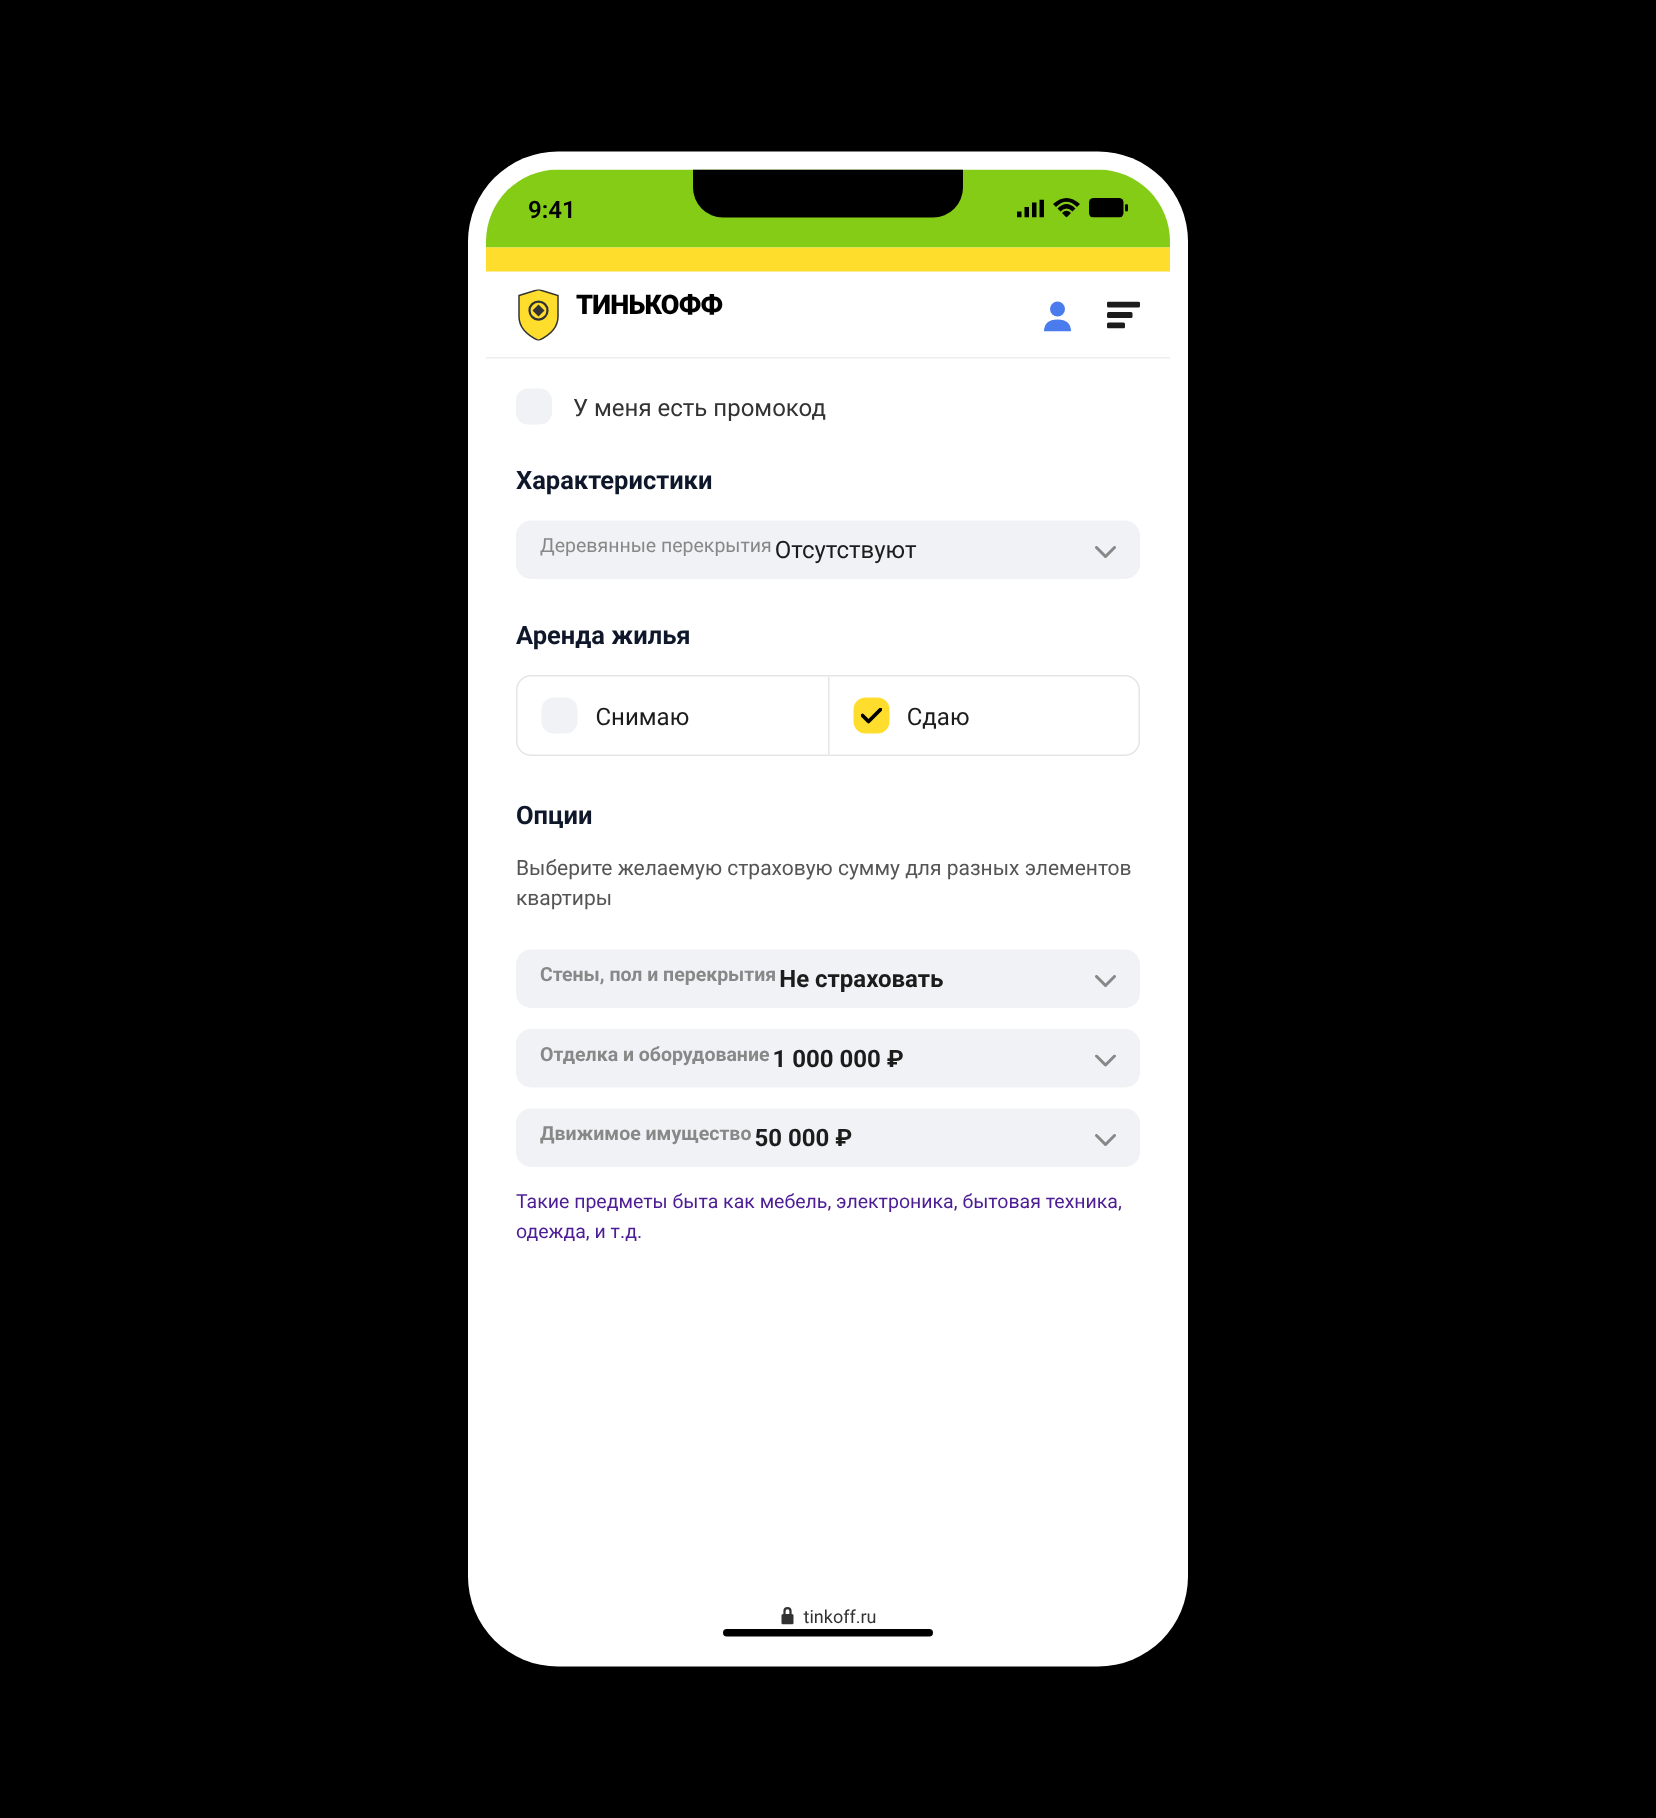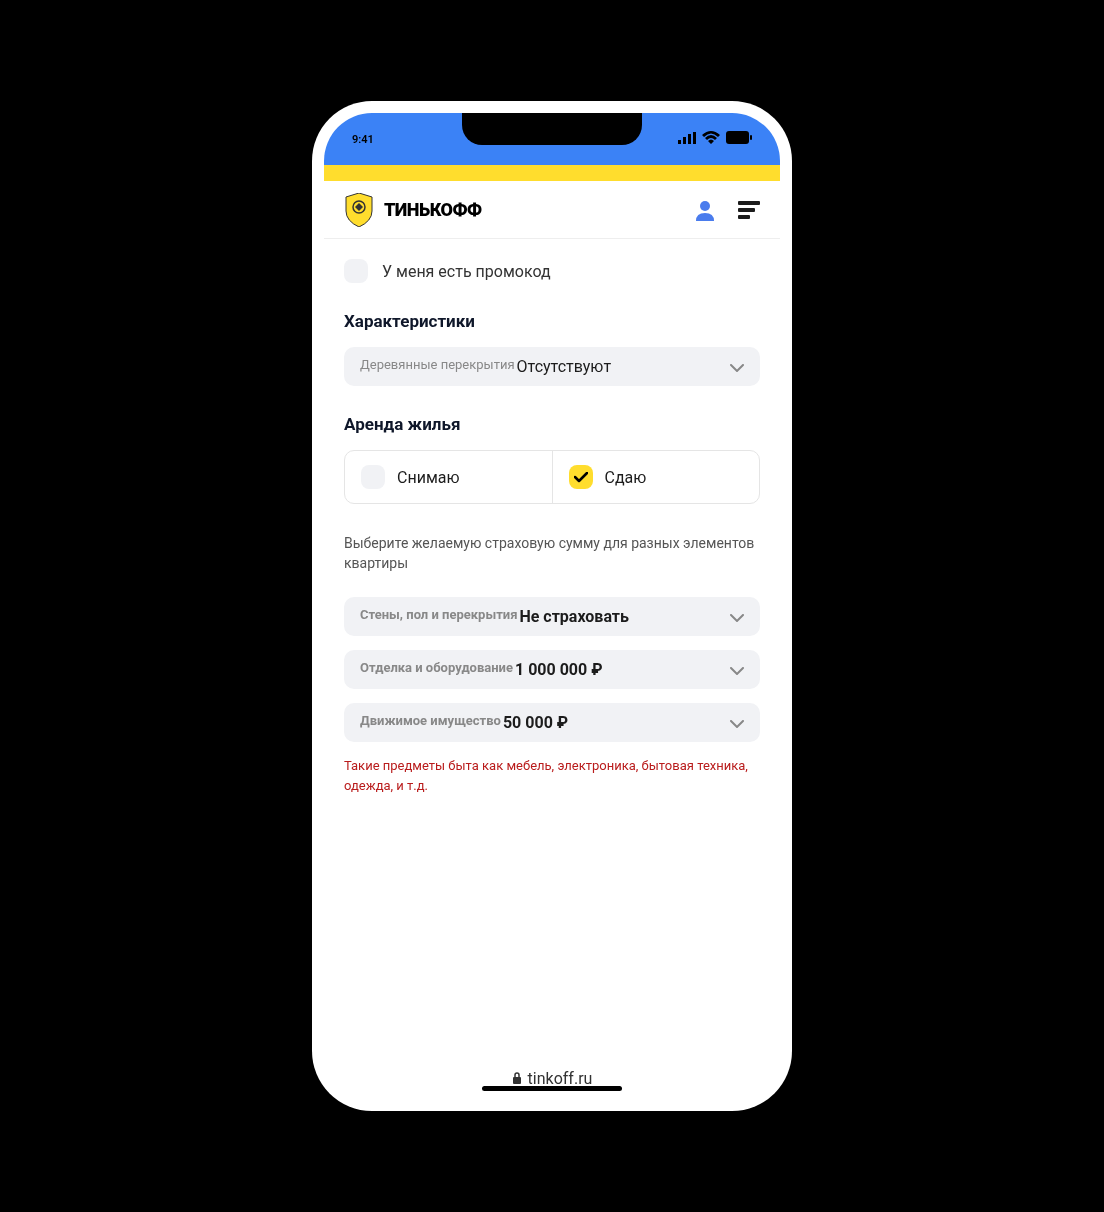--- a/index.html
+++ b/index.html
@@ -37,27 +37,27 @@
       left: 50%;
       transform: translateX(-50%);
       width: 180px;
       height: 32px;
       background: #000;
       border-radius: 0 0 20px 20px;
       z-index: 100;
     }
     .status-bar {
       height: 52px;
-      background: #3b82f6;
+      background: #84cc16;
       display: flex;
       align-items: center;
       justify-content: space-between;
       padding: 0 28px;
       font-weight: 600;
-      font-size: 11px;
+      font-size: 16px;
       color: #000;
     }
     .status-right {
       display: flex;
       align-items: center;
       gap: 6px;
     }
     .signal-icon, .wifi-icon, .battery-icon {
       display: inline-block;
     }
@@ -68,21 +68,21 @@
     .app-header {
       height: 58px;
       display: flex;
       align-items: center;
       justify-content: space-between;
       padding: 0 20px;
       border-bottom: 1px solid #eee;
     }
     .logo-block {
       display: flex;
-      align-items: center;
+      align-items: flex-start;
       gap: 10px;
     }
     .logo-shield {
       width: 30px;
       height: 34px;
     }
     .logo-text {
       font-weight: 900;
       font-size: 18px;
       letter-spacing: -0.5px;
@@ -195,32 +195,32 @@
     }
     .check-box.unchecked {
       background: #f1f2f5;
     }
     .option-group .dropdown-field {
       margin-bottom: 14px;
       font-weight: bold;
     }
     .helper-text {
       font-size: 13px;
-      color: #b91c1c;
+      color: #4c1d95;
       line-height: 1.5;
       margin-top: 10px;
       margin-bottom: 20px;
     }
     .browser-bar {
       height: 42px;
       display: flex;
       align-items: center;
       justify-content: center;
       gap: 6px;
-      font-size: 16px;
+      font-size: 12px;
       color: #333;
     }
     .home-indicator {
       position: absolute;
       bottom: 8px;
       left: 50%;
       transform: translateX(-50%);
       width: 140px;
       height: 5px;
       background: #000;
@@ -316,20 +316,21 @@
         <div class="toggle-option">
           <div class="check-box checked">
             <svg width="14" height="11" viewBox="0 0 14 11">
                 <path d="M1 5 L5 9 L13 1" stroke="#000" stroke-width="2.5" fill="none" stroke-linecap="round" stroke-linejoin="round"></path>
               </svg>
           </div>
           <span>Сдаю</span>
         </div>
       </div>
 
+      <div class="section-title">Опции</div>
       <div class="section-subtitle">Выберите желаемую страховую сумму для разных элементов квартиры</div>
 
       <div class="option-group">
         <div class="dropdown-field">
           <div class="dropdown-text">
             <span class="dropdown-label">Стены, пол и перекрытия</span>
             <span class="dropdown-value">Не страховать</span>
           </div>
           <span>
             <svg class="chevron" viewBox="0 0 14 8">

